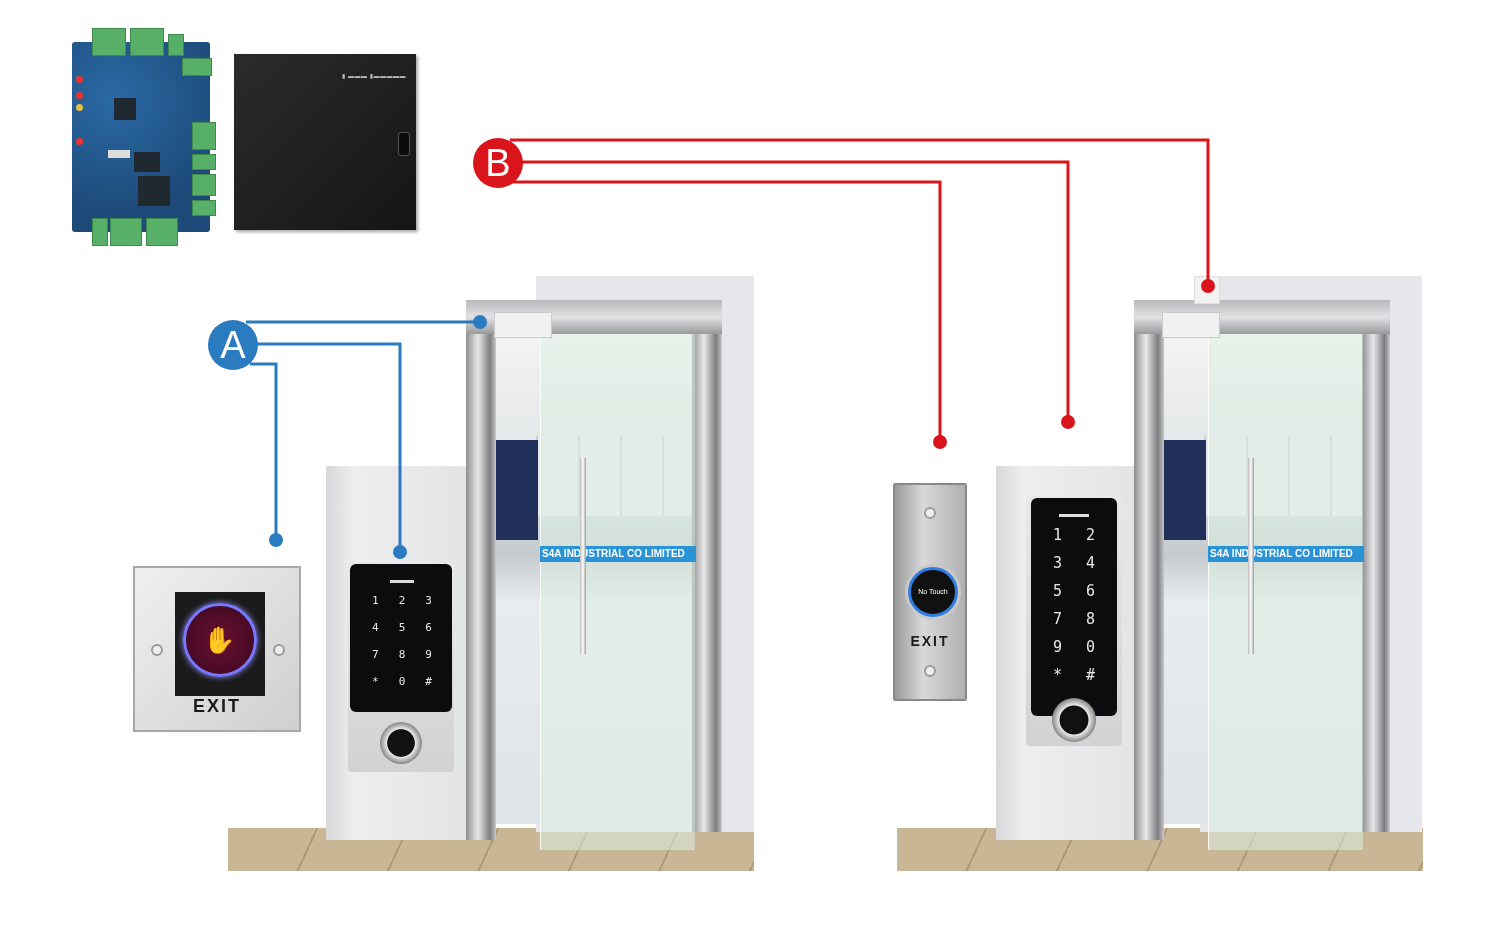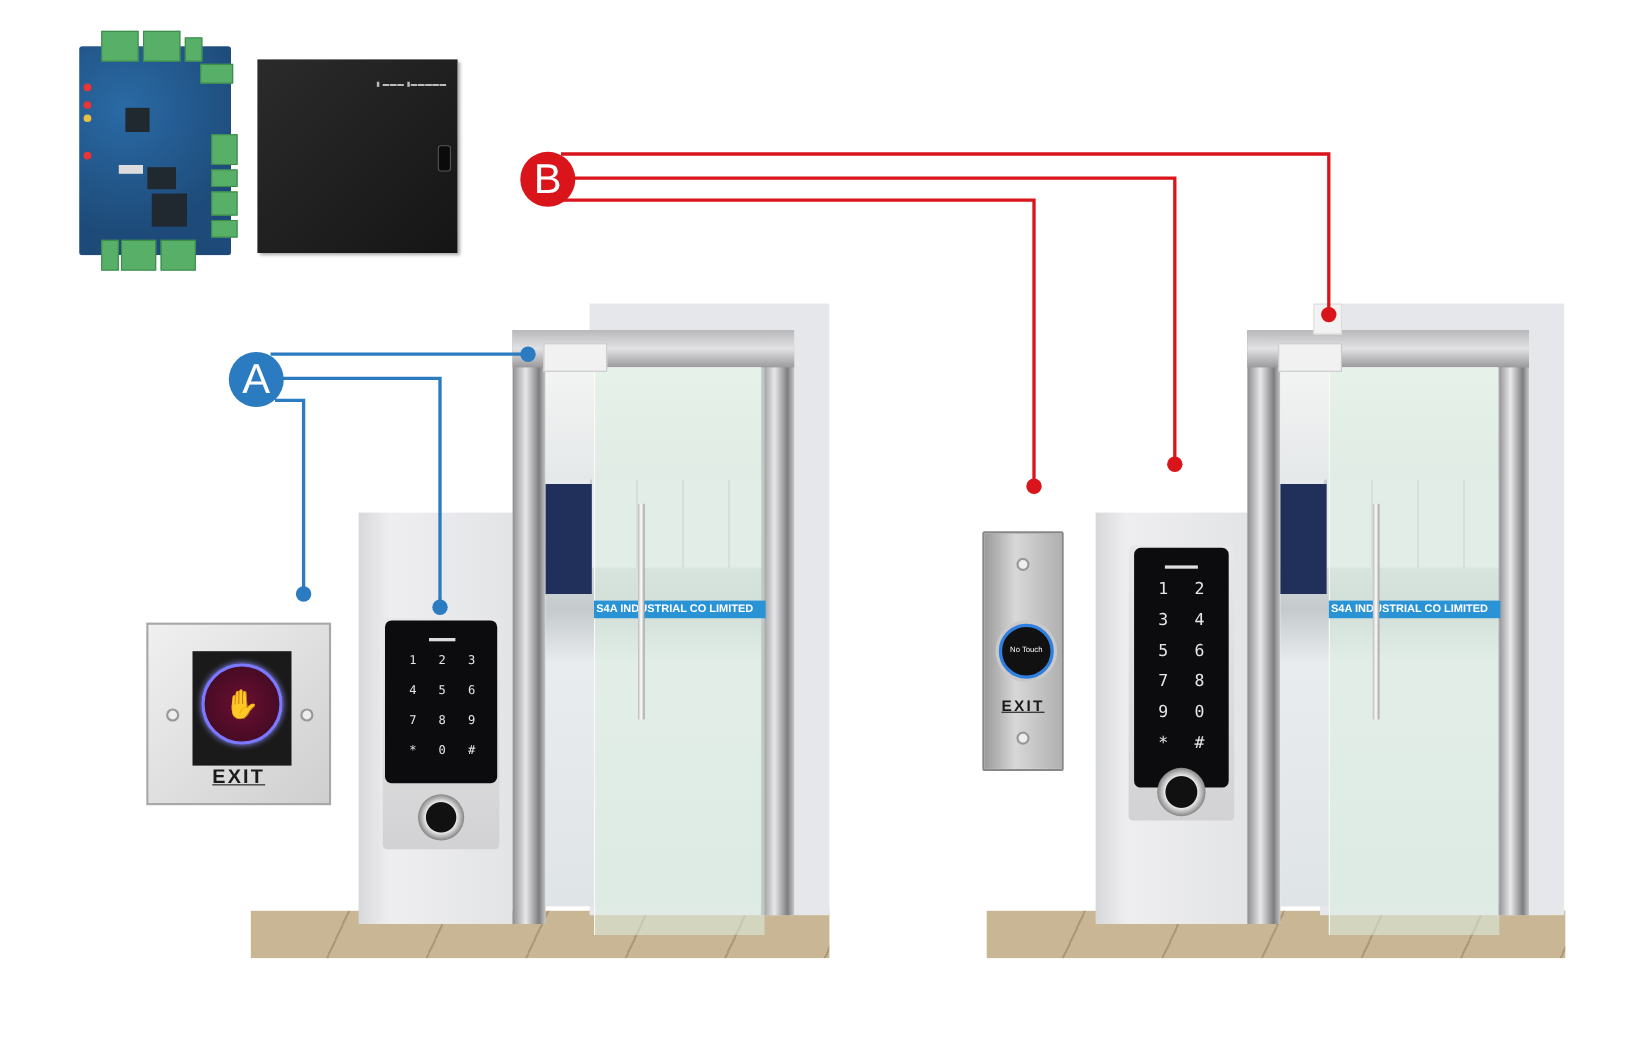--- a/index.html
+++ b/index.html
@@ -23,21 +23,21 @@
   .glass-panel{background:rgba(220,238,225,.55);border-left:1px solid rgba(255,255,255,.8);}
   .blue-band{background:#2a93d6;color:#fff;font-weight:bold;font-size:10px;white-space:nowrap;overflow:hidden;line-height:16px;padding-left:2px;}
   .handle{background:linear-gradient(90deg,#bbb,#fff,#999);width:6px;}
   .closer{background:#f1f1f1;border:1px solid #c9c9c9;}
   .pillar{background:linear-gradient(90deg,#d7d8da,#eeeef0 20%,#e3e4e6);}
   
   .exit-sq{left:133px;top:566px;width:168px;height:166px;background:linear-gradient(135deg,#f0f0f0,#cfcfcf);border:2px solid #a8a8a8;box-sizing:border-box;}
   .exit-sq .black{left:40px;top:24px;width:90px;height:104px;background:#1a1a1a;}
   .exit-sq .ring{left:8px;top:11px;width:74px;height:74px;border-radius:50%;border:3px solid #7a78ff;box-sizing:border-box;background:radial-gradient(circle,#6a1030,#3a0820);box-shadow:0 0 6px #8f8fff;}
   .screw{width:12px;height:12px;border-radius:50%;background:#eee;border:2px solid #999;box-sizing:border-box;}
-  .exit-text{font-weight:bold;letter-spacing:2px;color:#1a1a1a;text-decoration:underline;}
+  .exit-text{font-weight:bold;letter-spacing:2px;color:#1a1a1a;}
   
   .kp-outer{background:linear-gradient(180deg,#e8e8e8,#d2d2d4);border-radius:4px;}
   .kp-black{background:#0c0c0e;border-radius:6px;}
   .key{color:#e6e6e6;font-family:"DejaVu Sans Mono",monospace;text-align:center;}
   .fp{border-radius:50%;background:radial-gradient(circle,#111 0 45%,#e8e8e8 48%,#888 70%,#ddd 100%);}
   
   .exit-tall{left:893px;top:483px;width:74px;height:218px;background:linear-gradient(90deg,#9a9a9a,#d8d8d8 40%,#b0b0b0);border:2px solid #888;box-sizing:border-box;border-radius:2px;}
   .no-touch{border-radius:50%;background:#111;border:3px solid #2e7fe0;box-shadow:0 0 0 3px #c9c9c9;color:#fff;font-size:7px;text-align:center;}
   
   .marker{border-radius:50%;color:#fff;text-align:center;font-weight:normal;}

